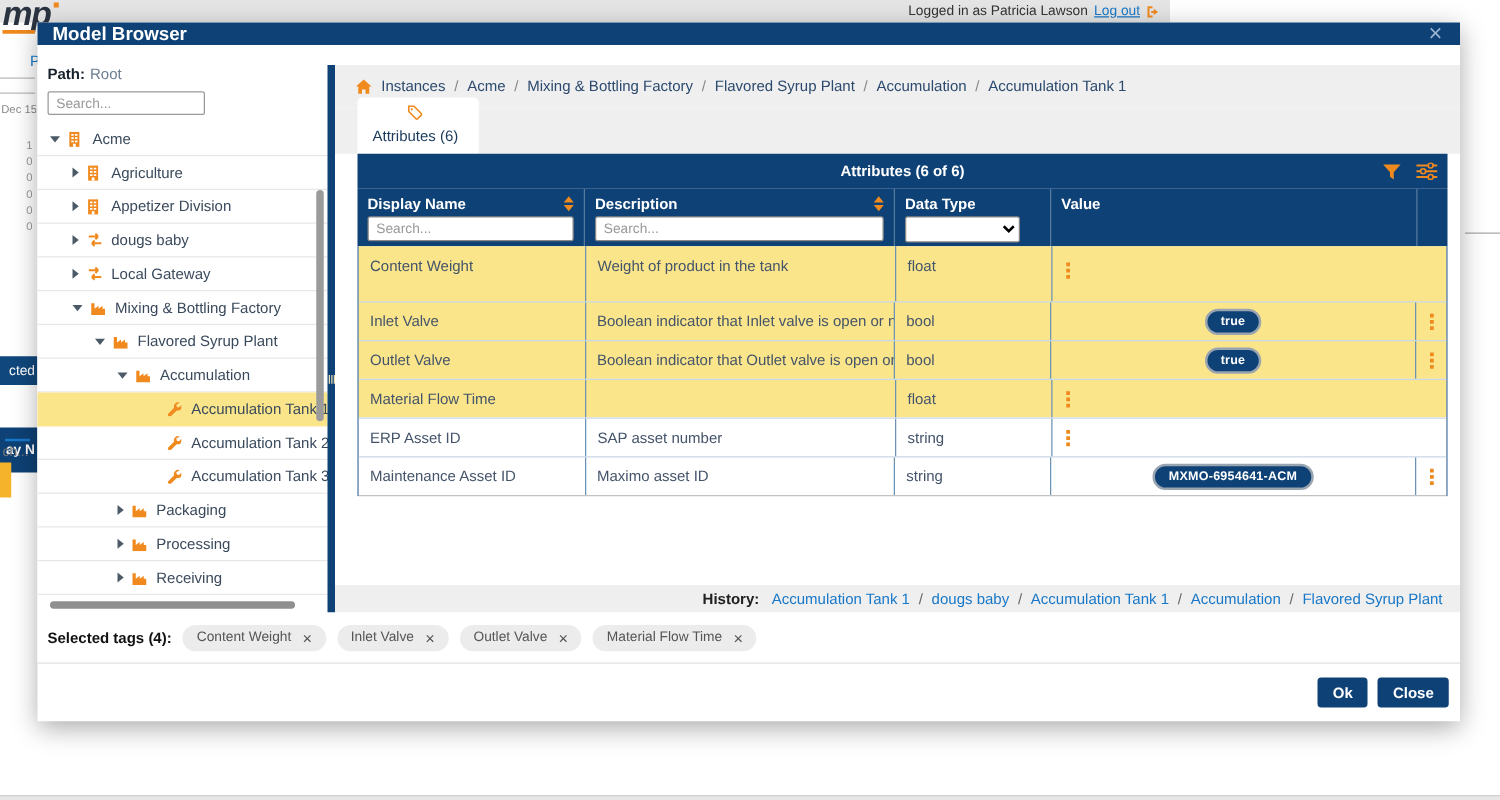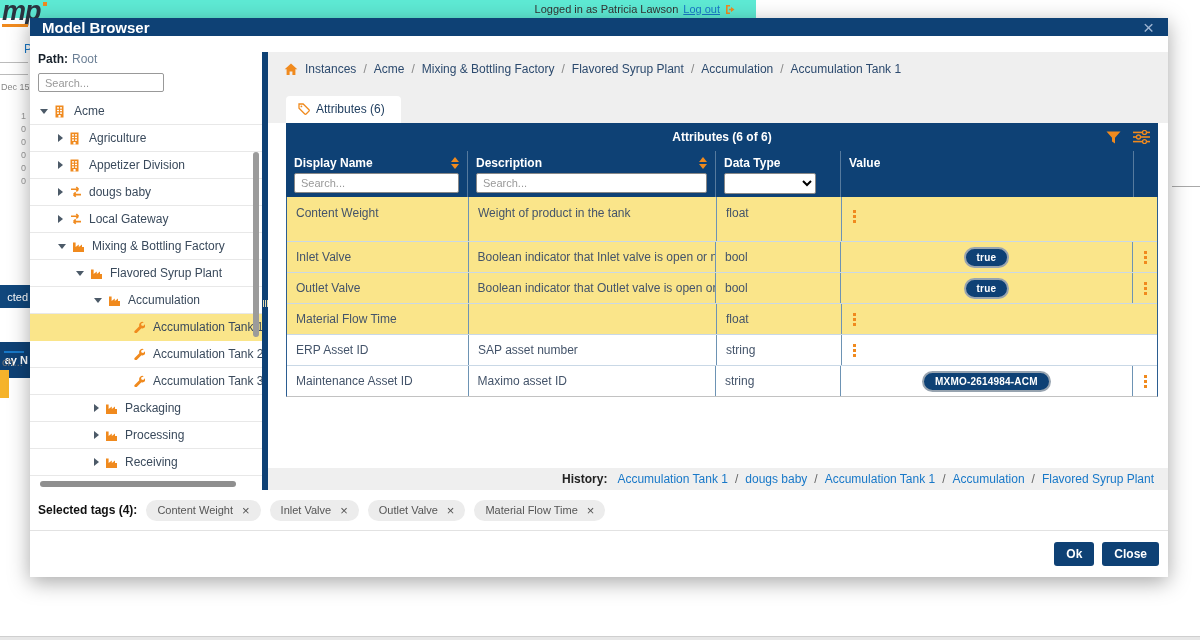--- a/index.html
+++ b/index.html
@@ -2,22 +2,22 @@
 <html><head>
 <meta charset="utf-8">
 <style>
   * { box-sizing: border-box; }
   html,body { margin:0; padding:0; }
   body {
     position:relative; width:1200px; height:640px; overflow:hidden;
     background:#ffffff; font-family:"Liberation Sans", sans-serif;
   }
   
-  .topbar { position:absolute; left:0; top:0; width:756px; height:18px; background:#5eead4;
-    display:flex; align-items:center; justify-content:flex-end; gap:5px; padding-right:20px;
+  .topbar { position:absolute; left:0; top:0; width:936px; height:18px; background:#e5e5e5;
+    display:flex; align-items:center; justify-content:flex-end; gap:5px; padding-right:8px;
     font-size:11px; color:#333; }
   .logout-link { color:#1878c8; text-decoration:underline; cursor:pointer; }
   .bg-logo { position:absolute; left:2px; top:-4px; font-size:27px; font-weight:bold; font-style:italic;
     color:#2a3440; letter-spacing:-1px; }
   .bg-logo i { position:absolute; right:-6px; top:6px; width:4px; height:4px; background:#f08a1e; }
   .bg-tagline { position:absolute; left:2px; top:24px; width:26px; height:3px; background:#f08a1e; }
   .bg-pr { position:absolute; left:24px; top:42px; font-size:12px; color:#1878c8; }
   .bg-line1 { position:absolute; left:0; top:62px; width:28px; height:1px; background:#bbb; }
   .bg-line2 { position:absolute; left:0; top:74px; width:28px; height:1px; background:#bbb; }
   .bg-date { position:absolute; left:1px; top:82px; width:28px; overflow:hidden; font-size:9px; color:#888; white-space:nowrap; }
@@ -67,21 +67,21 @@
 
   
   .right-pane { flex:1; position:relative; background:#fff; }
   .crumb-bar { height:34px; background:#efefef; display:flex; align-items:center; padding:0 16px;
     font-size:12px; color:#2c4a6e; }
   .crumb-item { cursor:pointer; }
   .crumb-sep { color:#888; margin:0 7px; }
   .home-icon { margin-right:7px; display:flex; }
   .tabs-bar { height:37px; background:#efefef; display:flex; align-items:flex-end; padding-left:18px; }
   .tab { background:#fff; border-radius:4px 4px 0 0; padding:6px 16px 7px 12px; display:flex; gap:6px;
-    align-items:center; font-size:12px; color:#1b3a5c; cursor:pointer; }
+    align-items:center; font-size:12px; color:#1b3a5c; cursor:pointer;flex-direction:column; }
 
   
   .tbl { position:absolute; left:18px; top:71px; width:872px; }
   .tbl-title { height:28px; background:#0e4175; color:#fff; display:flex; align-items:center;
     justify-content:center; font-weight:bold; font-size:12px; position:relative; }
   .tbl-title-icons { position:absolute; right:8px; top:0; height:28px; display:flex; gap:12px; align-items:center; }
   .tbl-title-icons span { cursor:pointer; display:flex; }
   .tbl-colhead { display:flex; background:#0e4175; height:46px; }
   .hc { padding:5px 8px 4px 8px; border-right:1px solid rgba(255,255,255,.3); }
   .hc:last-child { border-right:none; }
@@ -526,21 +526,21 @@
                   <i></i>
                 </span>
               </div>
           </div>
 
           <div class="row">
             <div class="cell c-name">Maintenance Asset ID</div>
             <div class="cell c-desc">Maximo asset ID</div>
             <div class="cell c-type">string</div>
             <div class="cell c-val">
-                <span class="badge">MXMO-2614984-ACM</span>
+                <span class="badge">MXMO-6954641-ACM</span>
               </div>
             <div class="cell c-menu">
                 <span class="menu-dots">
                   <i></i>
                   <i></i>
                   <i></i>
                 </span>
               </div>
           </div>
 

